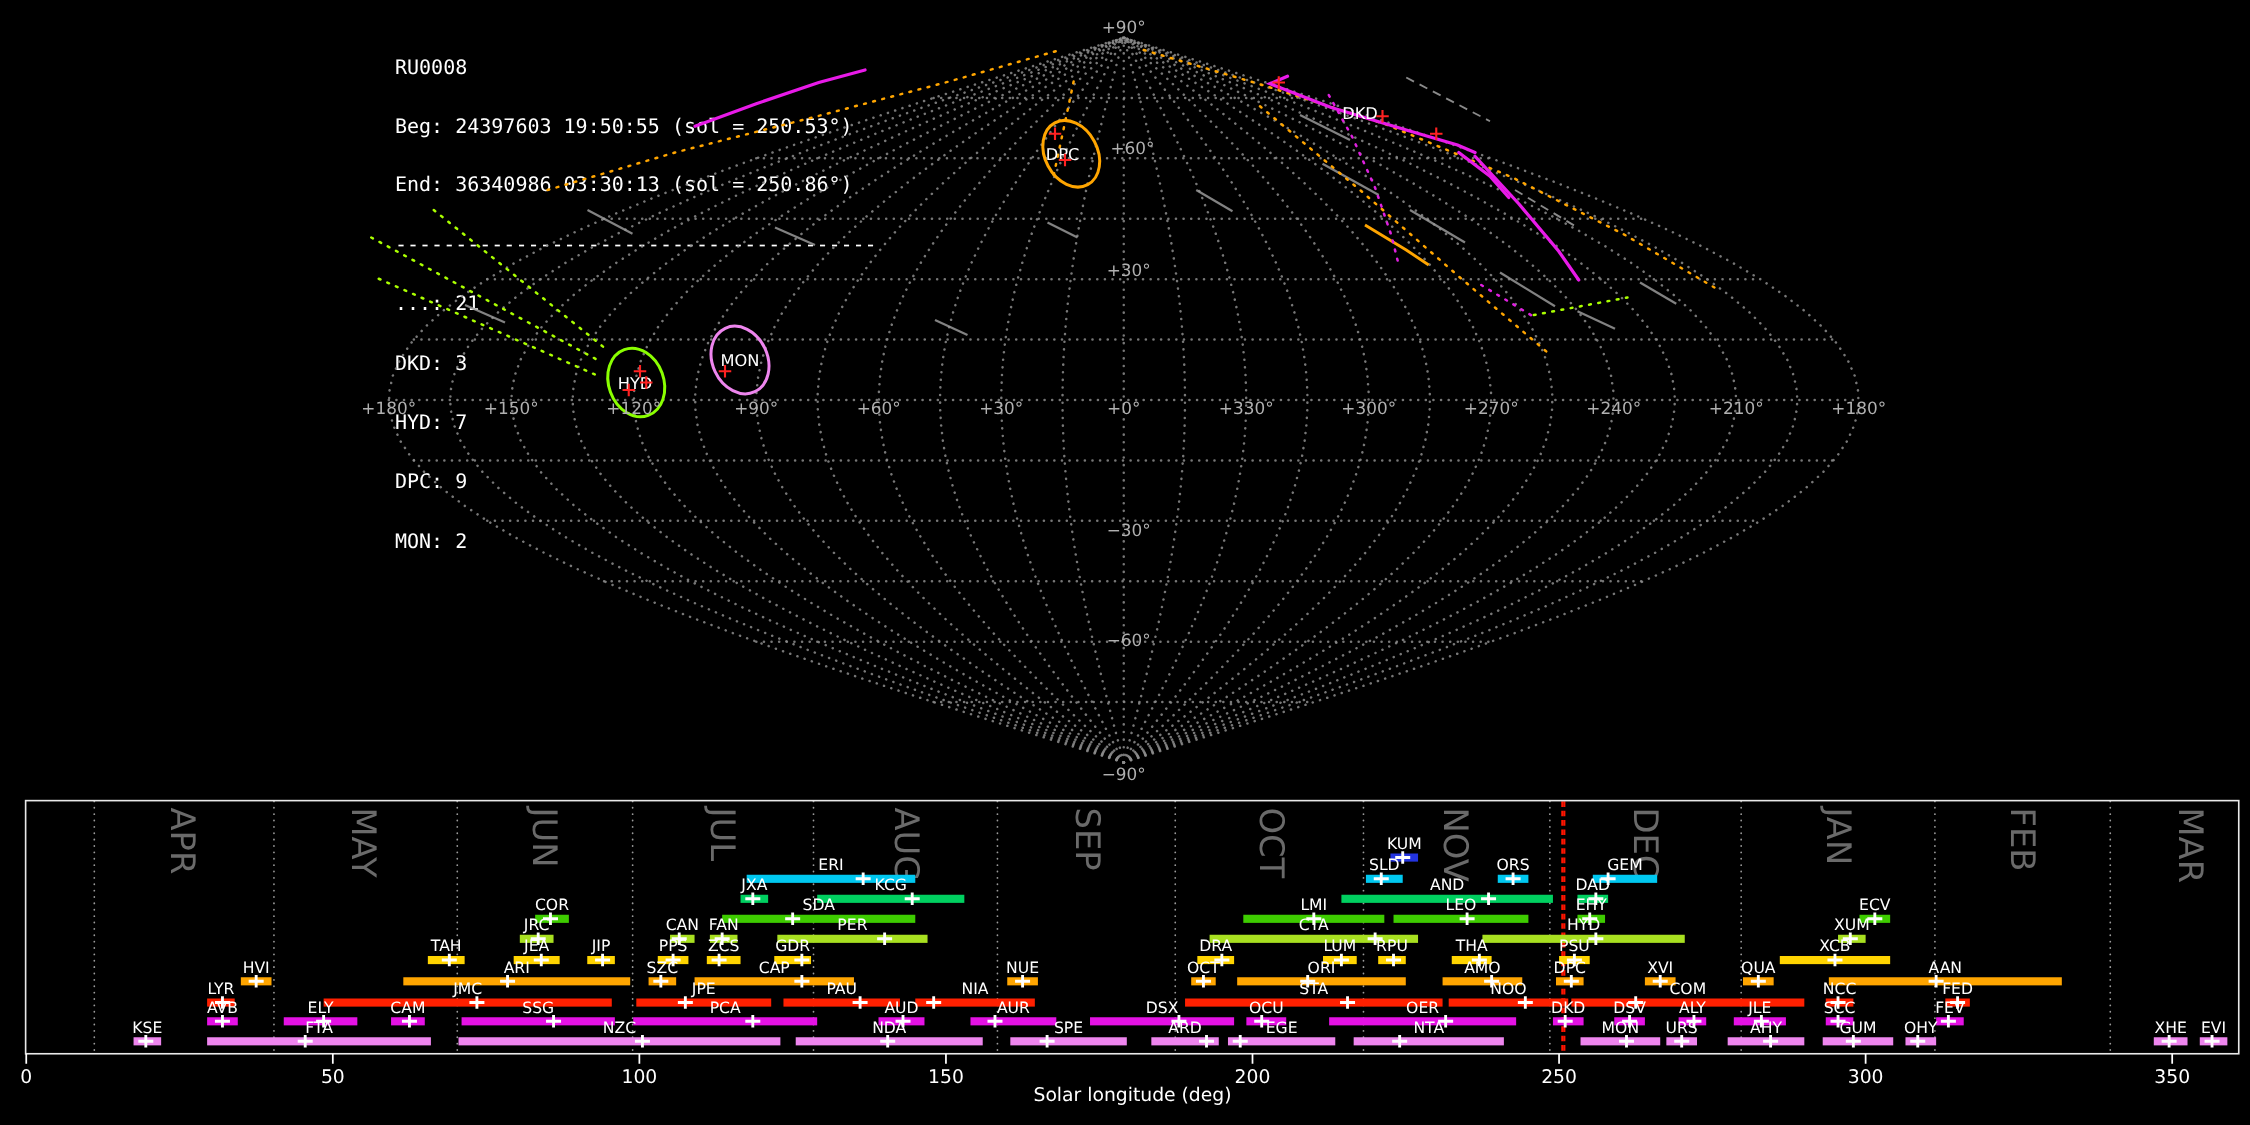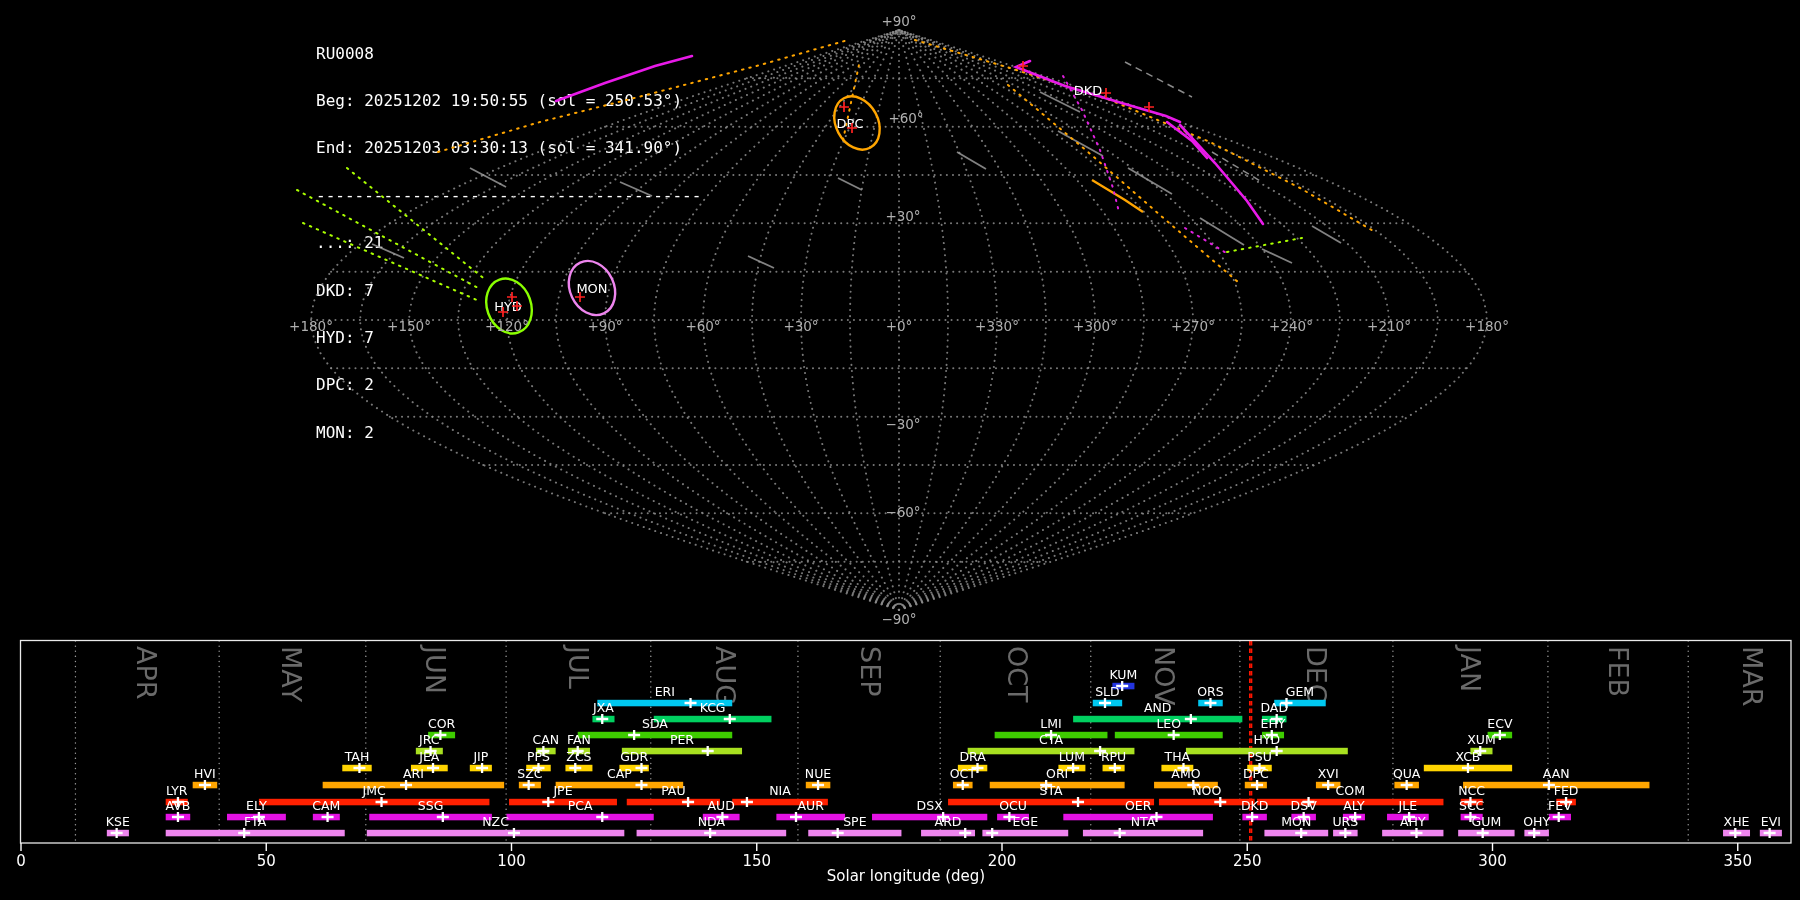--- a/index.html
+++ b/index.html
@@ -9,27 +9,27 @@
           font-family:"DejaVu Sans Mono",monospace;font-size:16px;line-height:15.8px;
           white-space:pre;}
   #map-wrap,#chart-wrap{position:absolute;left:0;top:0;}
   svg text{font-family:"DejaVu Sans",sans-serif;}
 </style>
 </head>
 <body>
 
 <div id="header">
   <div>RU0008</div>
-  <div>Beg: 20251202 19:50:55 (sol = 250.53°)</div>
-  <div>End: 20251203 03:30:13 (sol = 341.90°)</div>
+  <div>Beg: 24397603 19:50:55 (sol = 250.53°)</div>
+  <div>End: 36340986 03:30:13 (sol = 250.86°)</div>
   <div>----------------------------------------</div>
   <div>...: 21</div>
-  <div>DKD: 7</div>
+  <div>DKD: 3</div>
   <div>HYD: 7</div>
-  <div>DPC: 2</div>
+  <div>DPC: 9</div>
   <div>MON: 2</div>
 </div>
 
 <div id="map-wrap">
   <svg id="map-svg" width="1800" height="645">
       <g>
         <line x1="746.8144014797178" y1="561.6666666666667" x2="1051.1855985202822" y2="561.6666666666667" stroke="#8c8c8c" stroke-width="2" stroke-linecap="round" stroke-dasharray="0.1 6" opacity="0.85"></line>
         <line x1="605" y1="513.3333333333334" x2="1193" y2="513.3333333333334" stroke="#8c8c8c" stroke-width="2" stroke-linecap="round" stroke-dasharray="0.1 6" opacity="0.85"></line>
         <line x1="483.22121266231005" y1="465" x2="1314.77878733769" y2="465" stroke="#8c8c8c" stroke-width="2" stroke-linecap="round" stroke-dasharray="0.1 6" opacity="0.85"></line>
         <line x1="389.77706257475006" y1="416.6666666666667" x2="1408.22293742525" y2="416.6666666666667" stroke="#8c8c8c" stroke-width="2" stroke-linecap="round" stroke-dasharray="0.1 6" opacity="0.85"></line>

